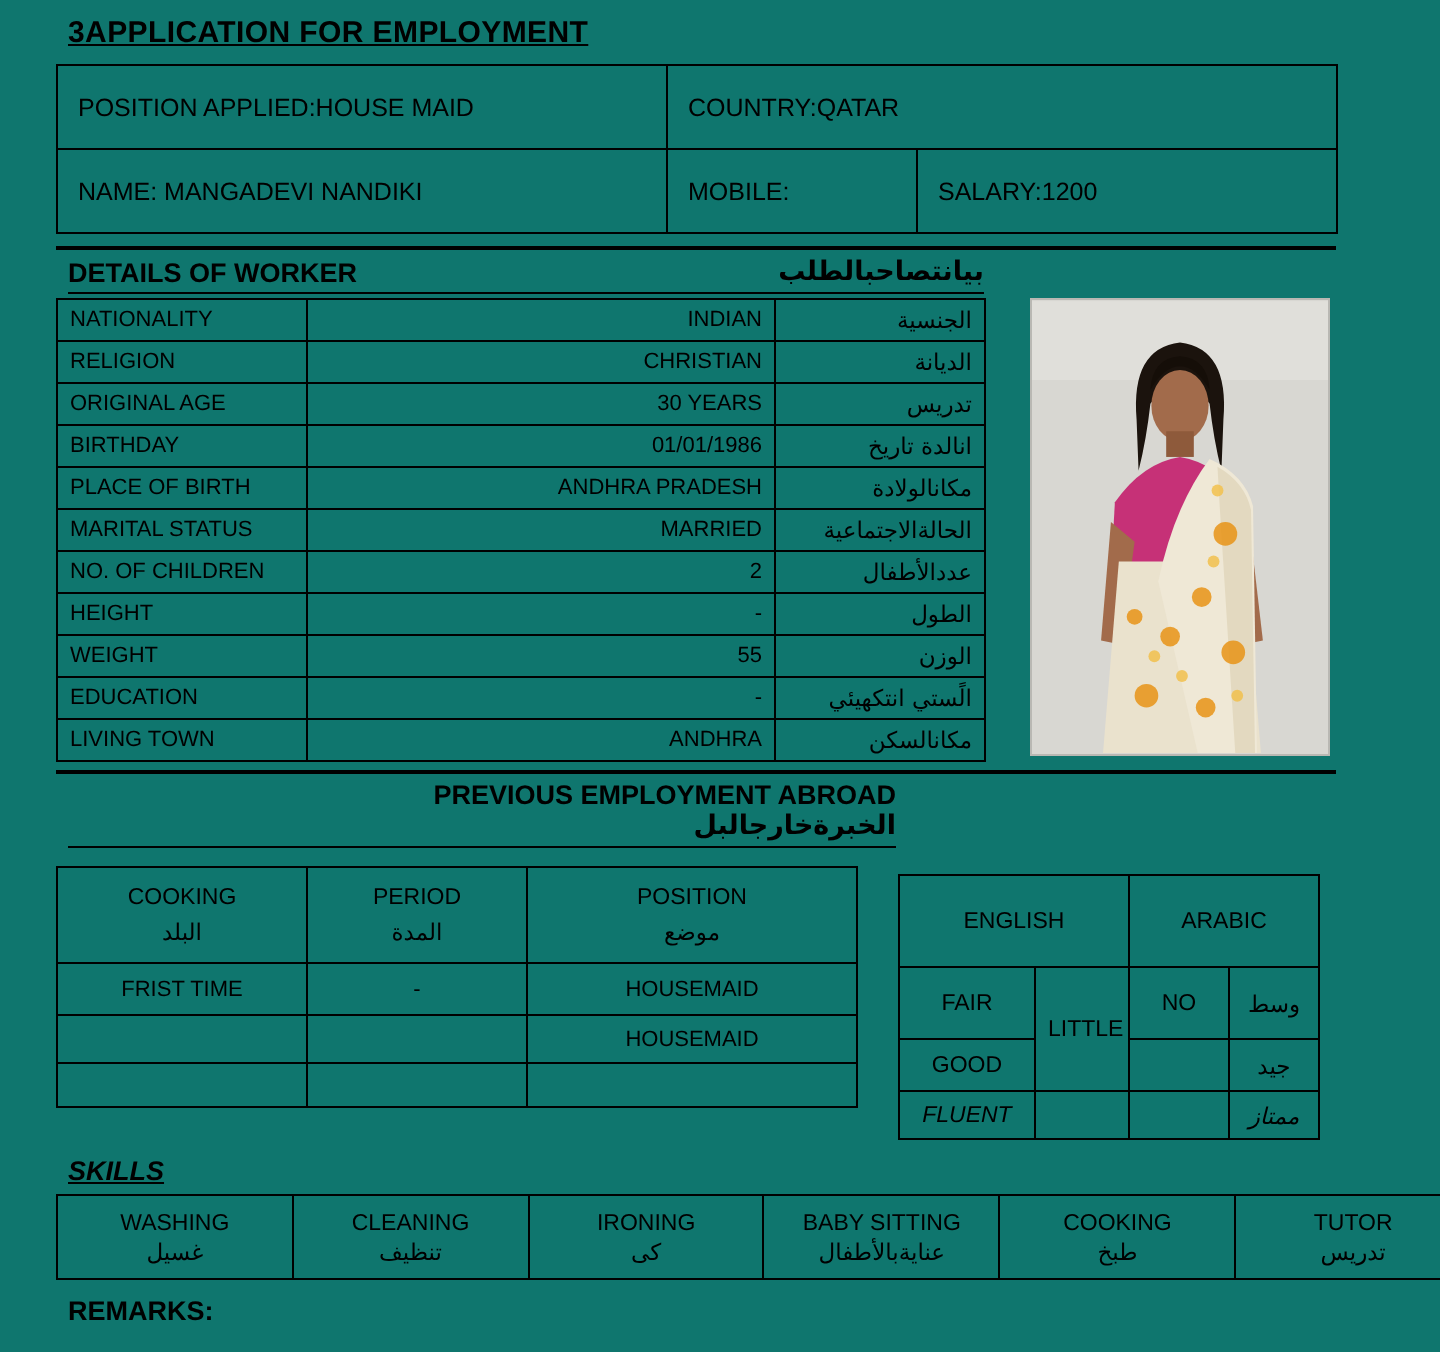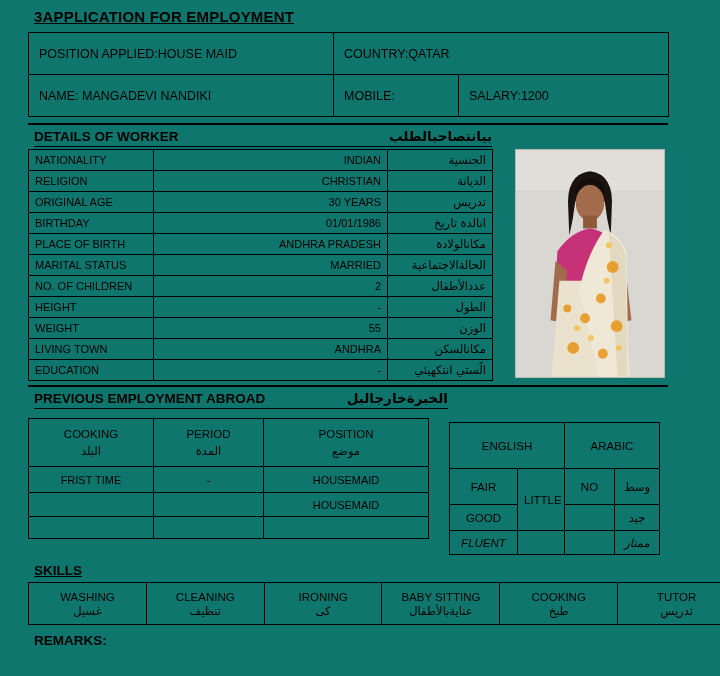--- a/index.html
+++ b/index.html
@@ -15,21 +15,21 @@
 
   .top-table { width:640px; }
   .top-table td { height:42px; font-size:12.5px; padding-left:10px; vertical-align:middle; }
 
   .rule { height:2px; background:#000; width:640px; margin-top:6px; }
 
   .sec-head { display:flex; justify-content:space-between; align-items:flex-end;
               border-bottom:1px solid #000; margin:3px 0 0 6px; padding-bottom:2px;
               font-weight:bold; font-size:13.5px; }
   .sec-head-details { width:458px; }
-  .sec-head-prev { width:414px; }
+  .sec-head-prev { width:414px;flex-direction:column; }
 
   .ar { font-family:"DejaVu Sans", sans-serif; direction:rtl; unicode-bidi:isolate; }
 
   .details-area { display:flex; margin-top:2px; }
   .details-table { width:464px; }
   .details-table tr { height:21px; }
   .details-table td.lbl { width:125px; }
   .details-table td.val { width:234px; text-align:right; }
   .details-table td.arb { width:105px; text-align:right; font-size:11.5px; }
 
@@ -46,21 +46,21 @@
   .emp-table .hd-en { font-size:11.5px; }
   .emp-table .hd-ar { font-size:11.5px; margin-top:4px; }
 
   .lang-table { width:210px; margin-left:auto; margin-right:16px; margin-top:4px; align-self:flex-start; }
   .lang-table td { text-align:center; vertical-align:middle; font-size:11.5px; }
   .lang-table tr.head { height:46px; }
   .lang-table tr.r1 { height:36px; }
   .lang-table tr.r2 { height:26px; }
   .lang-table tr.r3 { height:24px;font-style:italic; }
 
-  .skills-heading { font-size:13.5px; font-weight:bold; margin:8px 0 4px 6px; }
+  .skills-heading { font-size:13.5px; font-weight:bold; margin:8px 0 4px 6px;font-style:italic; }
   .skills-heading span { text-decoration:underline; }
 
   .skills-table { width:708px; }
   .skills-table td { text-align:center; vertical-align:middle; }
   .skills-table tr.head { height:42px; }
   .skills-table tr.vals { height:40px; }
   .skills-table .hd-en { font-size:11.5px; margin-top:2px; }
   .skills-table .hd-ar { font-size:11.5px; margin-top:1px; }
 
   .remarks { font-size:13.5px; font-weight:bold; margin:8px 0 0 6px; }
@@ -142,28 +142,28 @@
         <td class="lbl">HEIGHT</td>
         <td class="val">-</td>
         <td class="arb ar">الطول</td>
       </tr>
       <tr>
         <td class="lbl">WEIGHT</td>
         <td class="val">55</td>
         <td class="arb ar">الوزن</td>
       </tr>
       <tr>
+        <td class="lbl">EDUCATION</td>
+        <td class="val">-</td>
+        <td class="arb ar">الًستي انتكهيئي</td>
+      </tr>
+      <tr>
         <td class="lbl">LIVING TOWN</td>
         <td class="val">ANDHRA</td>
         <td class="arb ar">مكانالسكن</td>
-      </tr>
-      <tr>
-        <td class="lbl">EDUCATION</td>
-        <td class="val">-</td>
-        <td class="arb ar">الًستي انتكهيئي</td>
       </tr>
     </tbody>
       </table>
 
     <div class="photo">
       <svg viewBox="0 0 150 229" width="148" height="227" xmlns="http://www.w3.org/2000/svg">
         <rect width="150" height="229" fill="#d8d7d2"></rect>
         <rect width="150" height="40" fill="#e0dfda"></rect>
         <path d="M53,60 Q50,24 75,21 Q100,24 97,60 L96,86 Q92,70 90,52 Q83,42 75,42 Q67,42 60,52 Q58,70 54,86 Z" fill="#1b130d"></path>
         <ellipse cx="75" cy="53" rx="14.5" ry="18" fill="#a26b4b"></ellipse>

